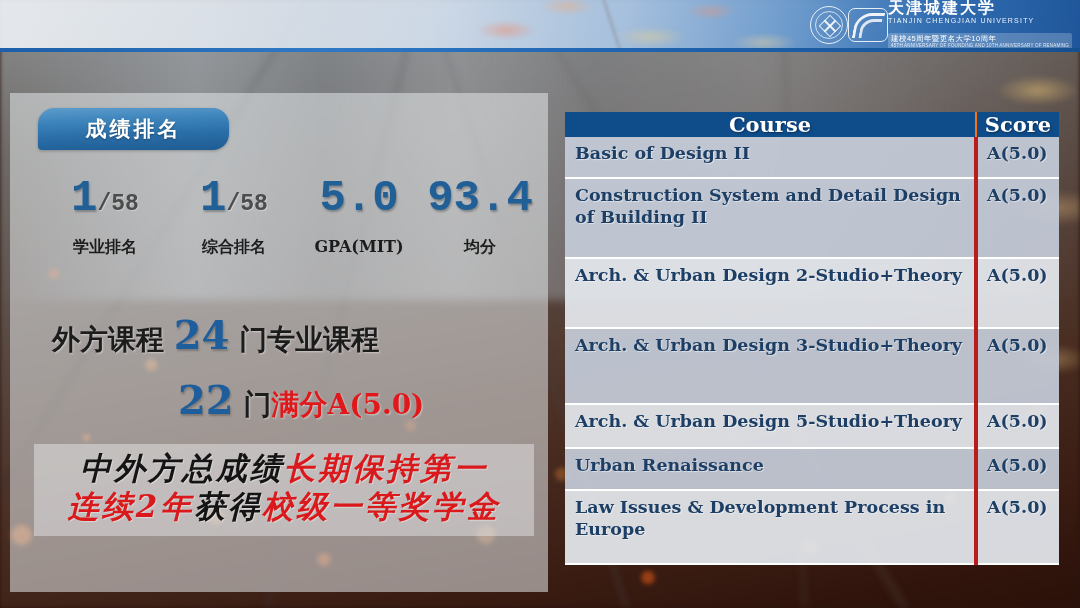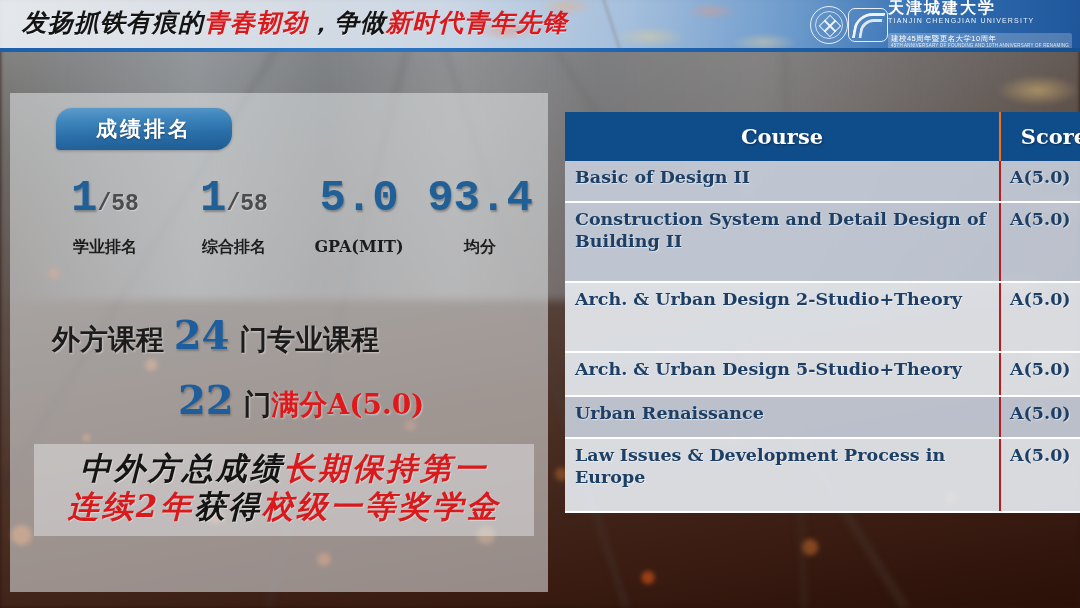--- a/index.html
+++ b/index.html
@@ -234,28 +234,27 @@
   .left-panel {
     position: absolute;
     left: 10px; top: 93px;
     width: 538px; height: 499px;
     background: rgba(225,228,230,0.56);
   }
 
   .rank-badge {
     position: absolute;
     left: 38px; top: 108px;
-    width: 176px; height: 42px;
+    width: 191px; height: 42px;
     border-radius: 16px 16px 16px 4px;
     background: linear-gradient(178deg, #5e9ccb 0%, #3f86bd 28%, #2a6ea8 62%, #1e5b93 100%);
     box-shadow: 0 1px 3px rgba(0,0,0,0.25);
     display: flex;
     align-items: center;
     justify-content: center;
-    margin-left: 18px;
   }
   .rank-badge-label {
     font-family: "DejaVu Sans", sans-serif;
     font-size: 21px;
     font-weight: bold;
     color: #ffffff;
     letter-spacing: 3px;
     text-shadow: 0 1px 2px rgba(0,0,0,0.35);
   }
 
@@ -370,38 +369,38 @@
     font-family: "DejaVu Serif", serif;
     text-align: left;
     vertical-align: top;
   }
   table.course-table thead th {
     background: #0f4c8a;
     color: #ffffff;
     font-size: 21px;
     font-weight: bold;
     height: 22px;
-    padding: 12px;
+    padding: 0;
     text-align: center;
     text-shadow: 1px 1px 2px rgba(0,0,0,0.4);
   }
   table.course-table thead th.col-course { width: 410px; }
   table.course-table thead th.col-score  { width: 82px; border-left: 2px solid #f97316; }
 
   table.course-table tbody td {
     font-size: 17.5px;
     font-weight: bold;
     color: #1d3f66;
     padding: 6px 8px 8px 10px;
     line-height: 1.24;
     text-shadow: 1px 1px 1px rgba(255,255,255,0.5);
     border-bottom: 2px solid #ffffff;
   }
   table.course-table tbody td.score-cell {
-    border-left: 2px solid #b91c1c;
+    border-left: 4px solid #b91c1c;
     padding-left: 9px;
     white-space: nowrap;
   }
   tr.row-odd  td { background: rgba(196,203,216,0.93); }
   tr.row-even td { background: rgba(228,232,238,0.93); }
 
   tr.h-1 td { height: 26px; }
   tr.h-2 td { height: 62px; }
   tr.h-3 td { height: 64px; }
   tr.h-4 td { height: 54px; }
@@ -416,23 +415,20 @@
 <div class="slide">
 
   <div class="bg-base"></div>
   <div class="bg-branches"></div>
   <div class="bg-topbuilding"></div>
   <div class="bg-leaves-right"></div>
 
   <div class="header">
     <div class="header-leafdeco"></div>
 
-    <div class="header-title">
-      <span>发扬抓铁有痕的</span><span class="red">青春韧劲</span><span>，争做</span><span class="red">新时代青年先锋</span>
-    </div>
 
     <div class="header-logos">
       <div class="seal"></div>
       <div class="sail"></div>
       <div class="uni-names">
         <div class="uni-cn">天津城建大学</div>
         <div class="uni-en">TIANJIN CHENGJIAN UNIVERSITY</div>
         <div class="uni-anniv">
           <span>建校45周年暨更名大学10周年</span>
           <small>45TH ANNIVERSARY OF FOUNDING AND 10TH ANNIVERSARY OF RENAMING</small>
@@ -510,20 +506,24 @@
           <td class="score-cell">A(5.0)</td>
         </tr>
         <tr class="row-odd h-3">
           <td>Construction System and Detail Design of Building II</td>
           <td class="score-cell">A(5.0)</td>
         </tr>
         <tr class="row-even h-4">
           <td>Arch. &amp; Urban Design 2-Studio+Theory</td>
           <td class="score-cell">A(5.0)</td>
         </tr>
+        <tr class="row-odd h-5">
+          <td>Arch. &amp; Urban Design 3-Studio+Theory</td>
+          <td class="score-cell">A(5.0)</td>
+        </tr>
         <tr class="row-even h-6">
           <td>Arch. &amp; Urban Design 5-Studio+Theory</td>
           <td class="score-cell">A(5.0)</td>
         </tr>
         <tr class="row-odd h-7">
           <td>Urban Renaissance</td>
           <td class="score-cell">A(5.0)</td>
         </tr>
         <tr class="row-even h-8">
           <td>Law Issues &amp; Development Process in Europe</td>

